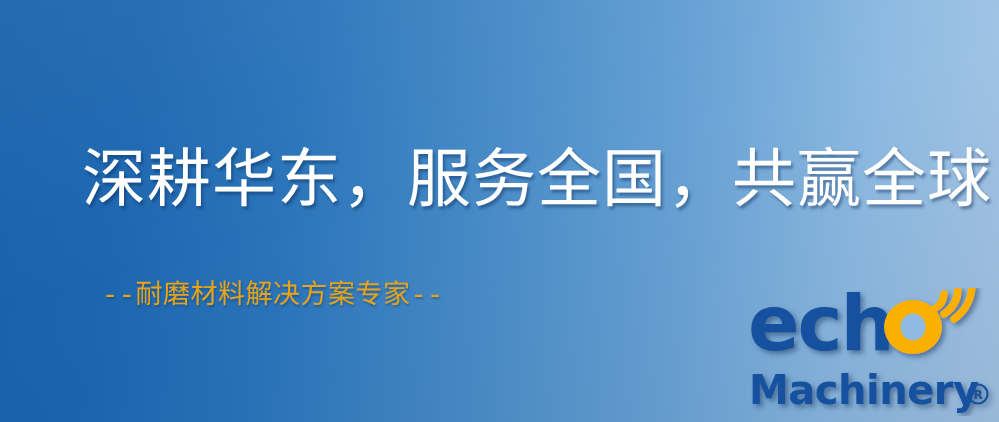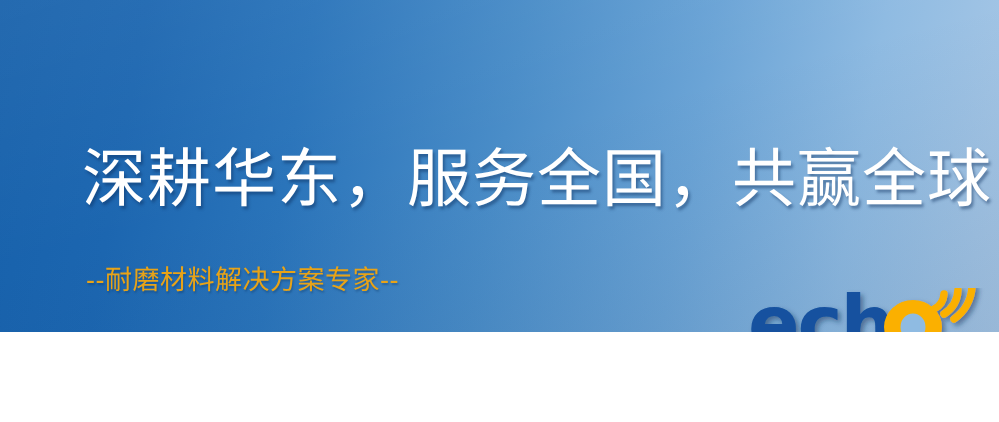--- a/index.html
+++ b/index.html
@@ -5,21 +5,21 @@
 <style>
   html, body {
     margin: 0;
     padding: 0;
     background: #ffffff;
   }
 
   #banner {
     position: relative;
     width: 999px;
-    height: 332px;
+    height: 422px;
     overflow: hidden;
     font-family: "Liberation Sans", sans-serif;
     
     background:
       linear-gradient(100deg,
         #1761ab 0%,
         #1c66b0 14%,
         #2a74ba 30%,
         #4a8dc8 50%,
         #6ba4d6 68%,
@@ -49,22 +49,22 @@
     color: #ffffff;
     white-space: nowrap;
     text-shadow: 2px 3px 3px rgba(10,45,90,0.45);
     z-index: 3;
   }
 
   .subtitle {
     position: absolute;
     left: 86px;
     top: 267px;
-    margin: 0;
-    font-family: Liberation Sans, sans-serif;
+    margin: 16px;
+    font-family: Liberation Mono, monospace;
     font-weight: 400;
     font-size: 27px;
     line-height: 1.0;
     letter-spacing: 0.5px;
     color: #e8a317;
     white-space: nowrap;
     text-shadow: 1px 2px 2px rgba(10,45,90,0.35);
     z-index: 3;
   }
 

